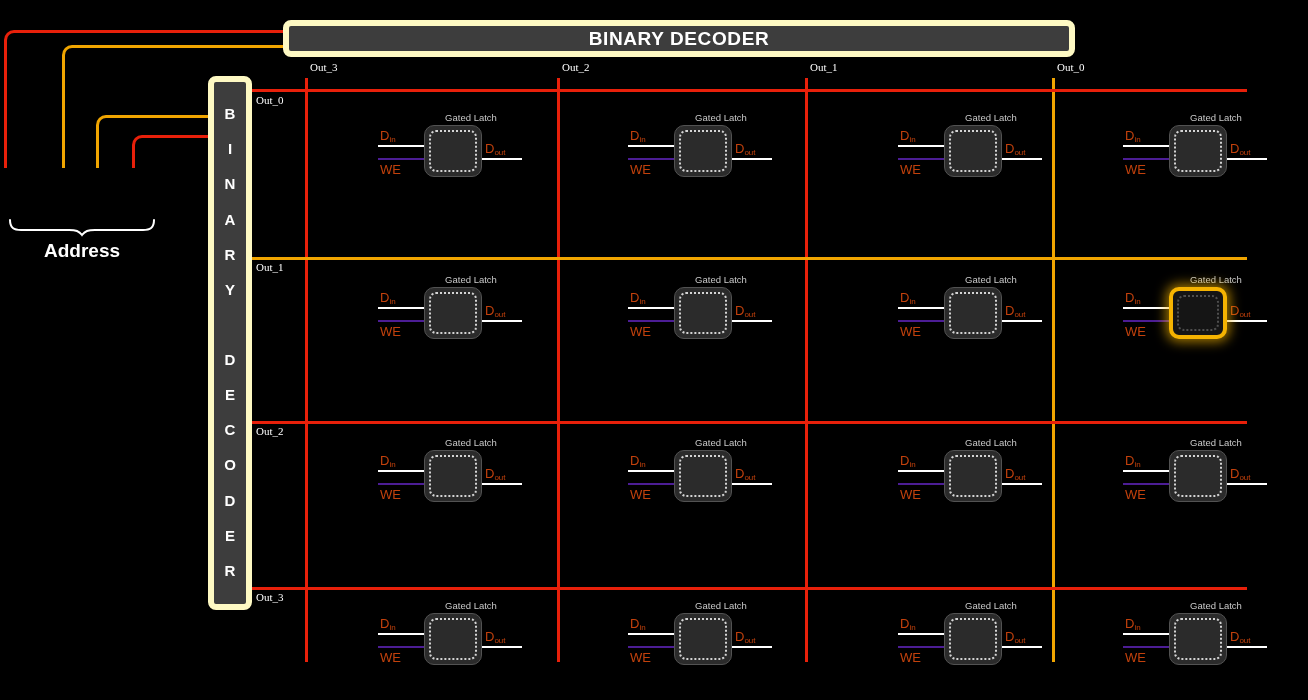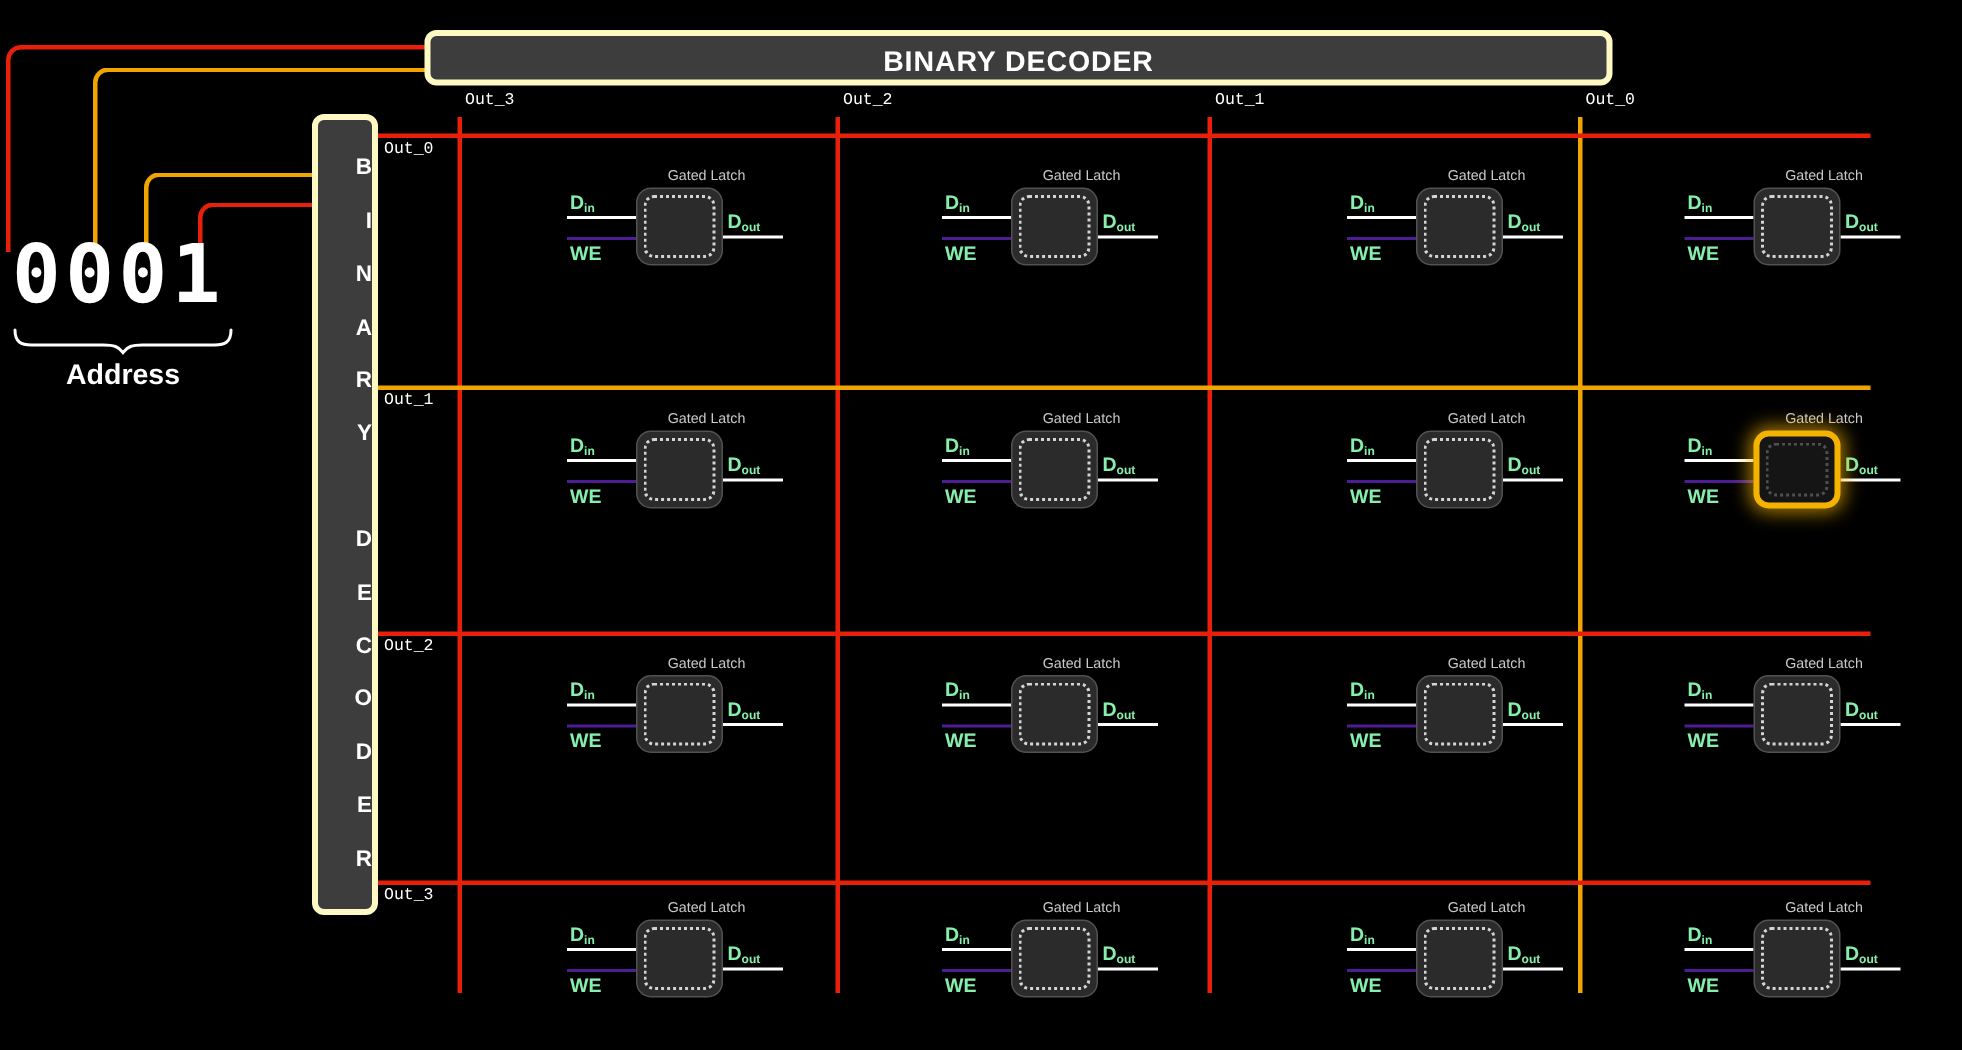--- a/index.html
+++ b/index.html
@@ -1,50 +1,50 @@
 <!DOCTYPE html>
 <html><head>
 <meta charset="utf-8">
 <style>
   *{margin:0;padding:0;box-sizing:border-box}
   html,body{background:#000}
   body{font-family:"Liberation Sans",sans-serif;color:#fff}
   #stage{position:relative;width:1308px;height:700px;background:#000;overflow:hidden}
 
   
-  .decoder-bar{position:absolute;background:#3d3d3d;border:4px solid #fef9c3;border-radius:8px;
-    color:#fff;display:flex;align-items:flex-end;justify-content:center;z-index:5}
+  .decoder-bar{position:absolute;background:#3d3d3d;border:6px solid #fef9c3;border-radius:8px;
+    color:#fff;display:flex;align-items:center;justify-content:center;z-index:5}
   #top-decoder{left:283px;top:20px;width:792px;height:37px;font-weight:bold;font-size:19px;letter-spacing:.6px}
   #left-decoder{left:208px;top:76px;width:44px;height:534px;flex-direction:column;padding:14px 0 16px}
   .vletter{flex:1;display:flex;align-items:center;justify-content:center;font-weight:bold;font-size:15px}
 
   
   .wire{position:absolute;border:0 solid #fff;border-top-width:3px;border-left-width:3px;border-top-left-radius:10px;z-index:1}
 
   
   .vline{position:absolute;top:78px;width:3px;height:584px;z-index:0}
   .hline{position:absolute;left:252px;height:3px;width:995px;z-index:0}
 
-  .col-label,.row-label{position:absolute;color:#fff;font-family:Liberation Mono, monospace;font-size:11px;z-index:3;white-space:nowrap}
+  .col-label,.row-label{position:absolute;color:#fff;font-family:Liberation Serif, serif;font-size:11px;z-index:3;white-space:nowrap}
 
   
   .digits{position:absolute;left:8px;top:156px;color:#fff;font-family:"DejaVu Sans Mono",monospace;
     font-weight:bold;font-size:54px;letter-spacing:3px;line-height:1;z-index:2}
   .brace{position:absolute;left:8px;top:218px;z-index:2}
   .address-label{position:absolute;left:20px;top:240px;width:124px;text-align:center;color:#fff;font-weight:bold;font-size:19px;z-index:2}
 
   
   .cell{position:absolute;z-index:2}
   .gl-title{margin-left:64px;width:58px;display:flex;justify-content:center;margin-bottom:2px}
   .gl-title span{color:#c9c9c9;font-size:9.5px;white-space:nowrap}
   .gl-row{display:flex;align-items:stretch;height:52px}
   .pins-left{width:46px;display:flex;flex-direction:column;justify-content:space-between;padding:2px 0 0}
   .pin-din{border-bottom:2px solid #fff;padding:0 0 1px 2px;line-height:1}
   .pin-we{border-top:2px solid #4c1d95;padding:1px 0 0 2px;line-height:1}
-  .pin-label{color:#86efac;font-size:13px;font-weight:bold}
+  .pin-label{color:#c2410c;font-size:13px;font-weight:normal}
   .pin-label sub{font-size:8px;vertical-align:-2px}
   .latch-box{width:58px;height:52px;background:#2b2b2b;border:1px solid #525252;border-radius:10px;position:relative;flex:0 0 auto}
   .latch-dotted{position:absolute;inset:4px;border:2px dotted #d4d4d4;border-radius:7px}
   .pin-dout{width:40px;align-self:flex-start;margin-top:15px;border-bottom:2px solid #fff;padding:0 0 1px 3px;line-height:1}
   .cell.active .latch-box{border:4px solid #f5b301;background:#151515;box-shadow:0 0 12px 3px rgba(245,179,1,.65)}
   .cell.active .latch-dotted{border-color:rgba(255,255,255,.25)}
 </style>
 </head>
 <body>
 
@@ -69,21 +69,20 @@
     <div class="vletter"></div>
     <div class="vletter">D</div>
     <div class="vletter">E</div>
     <div class="vletter">C</div>
     <div class="vletter">O</div>
     <div class="vletter">D</div>
     <div class="vletter">E</div>
     <div class="vletter">R</div>
   </div>
 
-  <div class="digits">0001</div>
   <svg class="brace" width="148" height="20" viewBox="0 0 148 20">
     <path d="M2,2 C2,10 6,12 13,12 L61,12 C68,12 71,13 74,17 C77,13 80,12 87,12 L135,12 C142,12 146,10 146,2" fill="none" stroke="#ffffff" stroke-width="2" stroke-linecap="round"></path>
   </svg>
   <div class="address-label">Address</div>
 
   <span class="col-label" style="left:310px;top:61px">Out_3</span>
   <span class="col-label" style="left:562px;top:61px">Out_2</span>
   <span class="col-label" style="left:810px;top:61px">Out_1</span>
   <span class="col-label" style="left:1057px;top:61px">Out_0</span>
 

